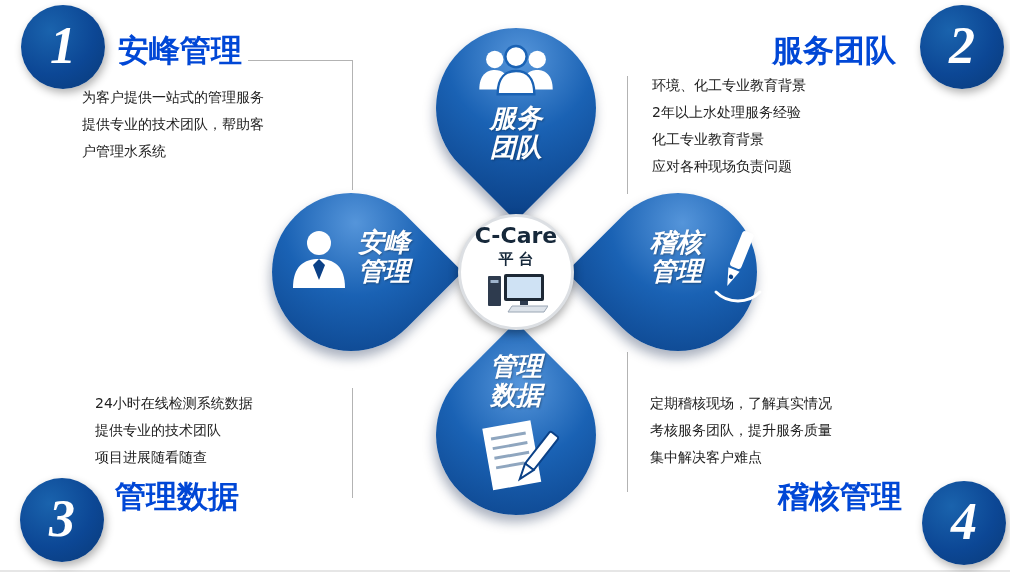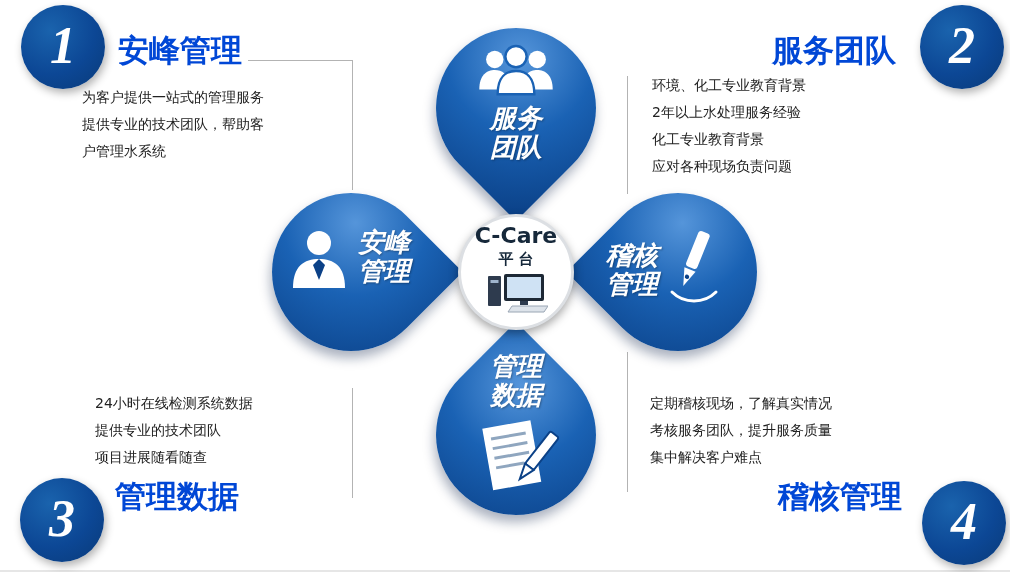--- a/index.html
+++ b/index.html
@@ -19,21 +19,21 @@
   .petal-bottom{left:436px;top:355px;width:160px;height:160px;border-radius:0 50% 50% 50%;transform:rotate(45deg);}
   .petal-left{left:272px;top:193px;width:158px;height:158px;border-radius:50% 0 50% 50%;transform:rotate(45deg);}
   .petal-right{left:599px;top:193px;width:158px;height:158px;border-radius:50% 50% 50% 0;transform:rotate(45deg);}
 
   
   .petal-content{position:absolute;z-index:3;color:#fff;font-style:italic;}
   .petal-label{font-weight:bold;font-size:26px;line-height:29px;color:#ffffff;text-shadow:1px 1px 2px rgba(0,0,0,.3);}
   .pc-top{left:436px;top:44px;width:160px;text-align:center;}
   .pc-bottom{left:436px;top:352px;width:160px;text-align:center;}
   .pc-left{left:290px;top:228px;display:flex;align-items:flex-start;}
-  .pc-right{left:606px;top:228px;display:flex;align-items:center;}
+  .pc-right{left:650px;top:228px;display:flex;}
 
   
   .hub{position:absolute;left:458px;top:214px;width:116px;height:116px;border-radius:50%;
     background:#ffffff;border:3px solid #dcdfe3;box-sizing:border-box;
     box-shadow:0 4px 10px rgba(0,0,0,.35);
     display:flex;flex-direction:column;align-items:center;justify-content:center;z-index:5;}
   .hub-title{font-weight:bold;font-size:22px;color:#16283a;line-height:24px;text-align:center;}
   .hub-subtitle{font-weight:bold;font-size:15px;color:#16283a;line-height:22px;letter-spacing:5px;margin-left:5px;}
 
   

